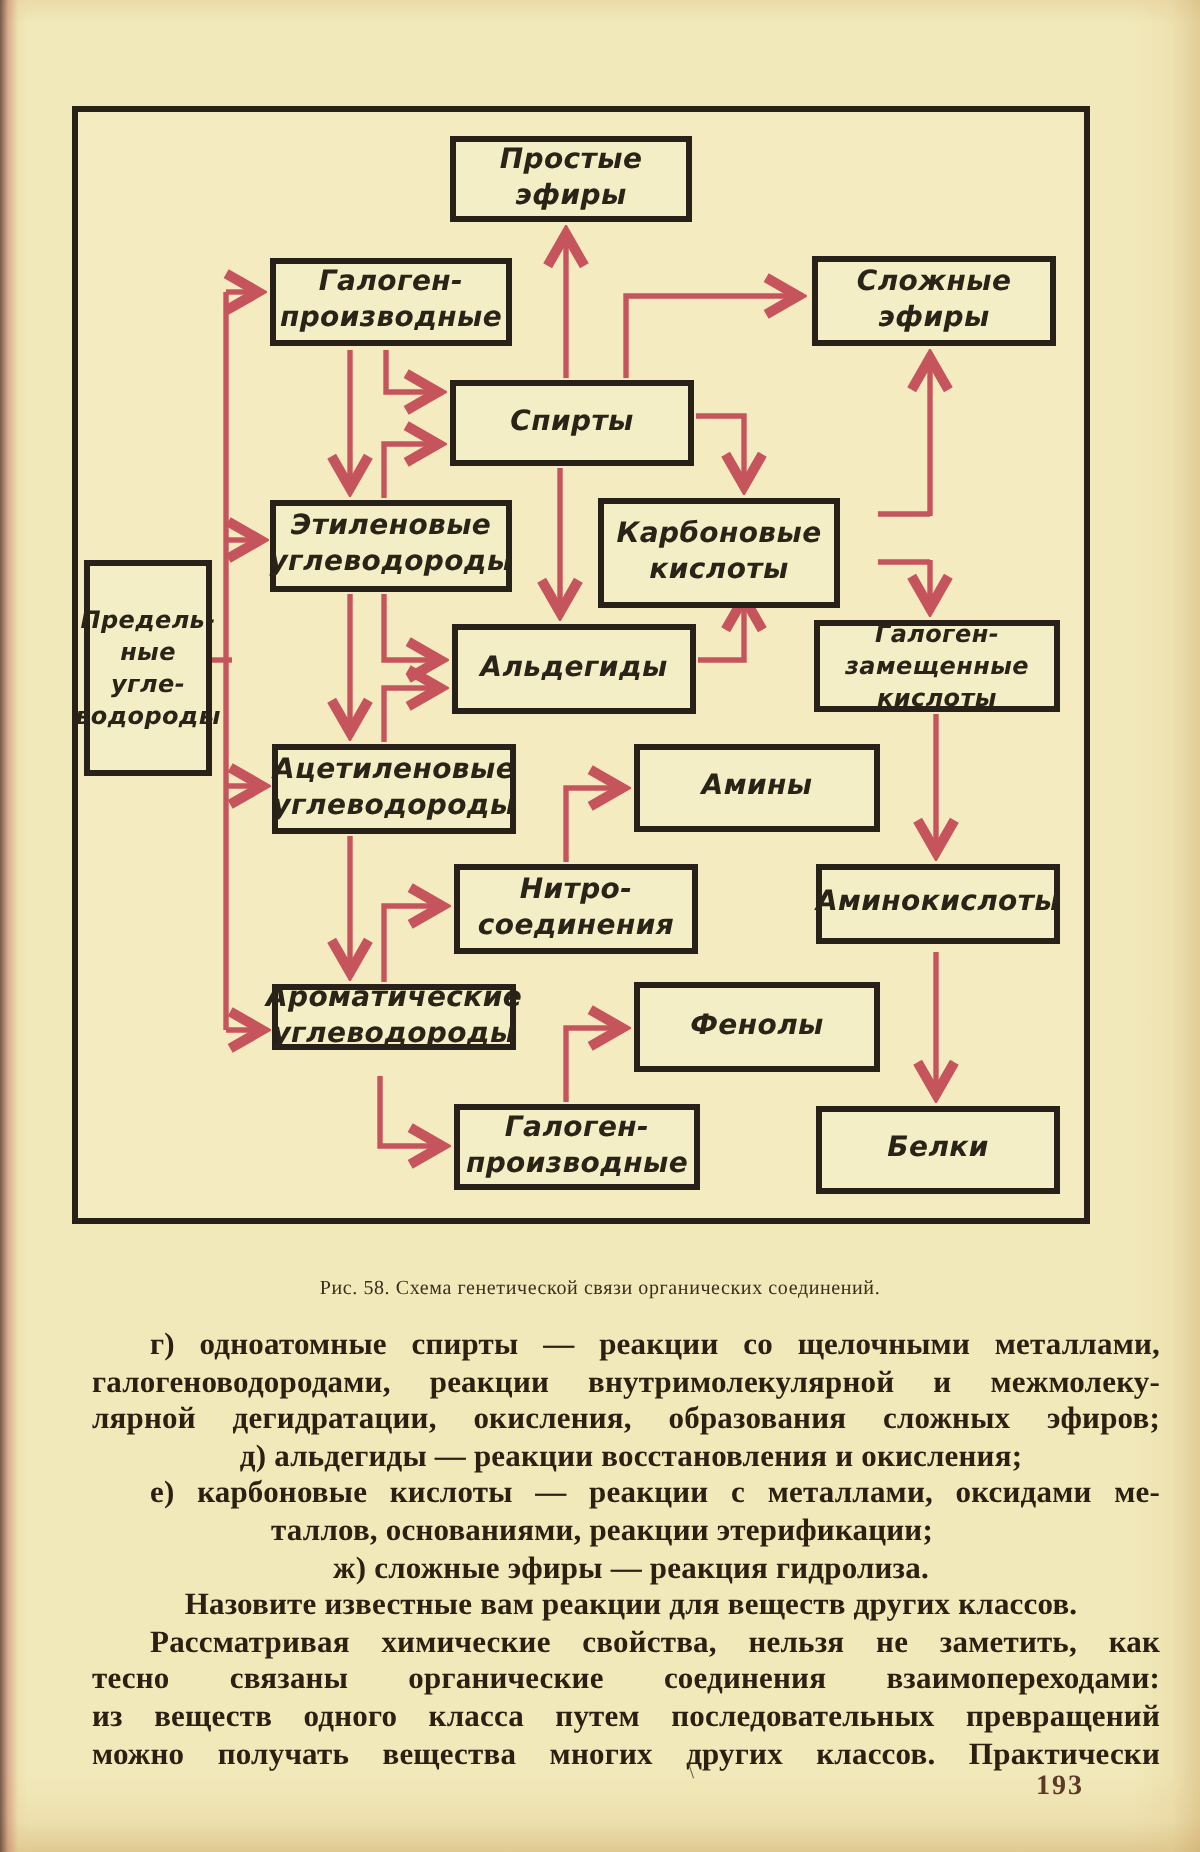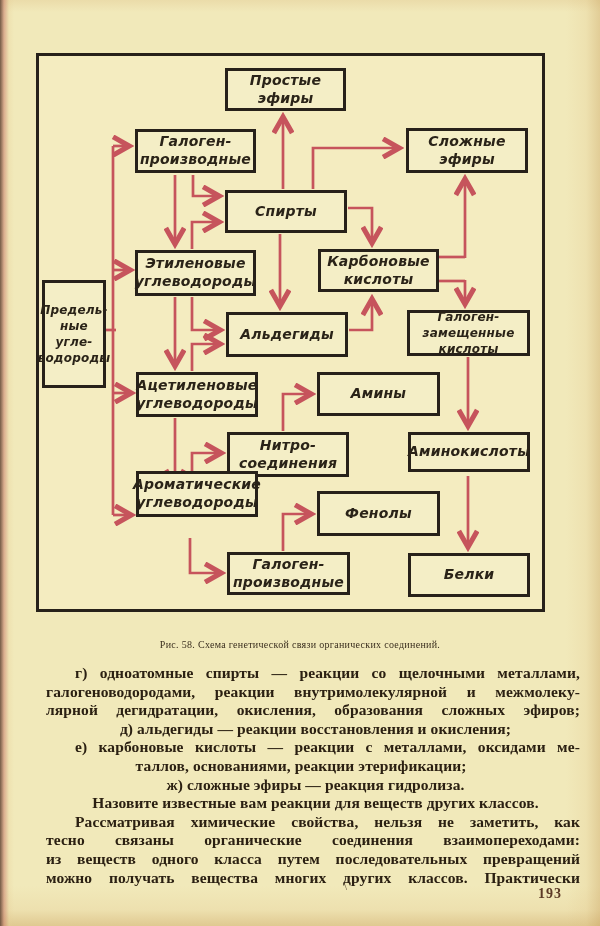--- a/index.html
+++ b/index.html
@@ -46,21 +46,21 @@
   .body-text{
     position:absolute;left:34px;top:664px;width:534px;
     font-size:15.5px;font-weight:bold;color:#2b2012;
     line-height:18.6px;letter-spacing:.1px;
   }
   .ln{width:534px;height:18.6px;overflow:hidden;text-align:center;}
   .ln.j{text-align:justify;text-align-last:justify;margin-left:12px;}
   .ln.ind{text-indent:29px;}
   .pagenum{
     position:absolute;left:518px;top:886px;
-    font-size:14px;font-weight:bold;color:#5c3a26;letter-spacing:1px;margin-left:20px;
+    font-size:14px;font-weight:bold;color:#5c3a26;letter-spacing:1px;
   }
   .mark{position:absolute;color:#6a5a42;font-size:11px;}
 </style>
 </head>
 <body>
 
 <div class="page">
 
   <div class="frame"></div>
 
@@ -107,37 +107,37 @@
     </g>
   </svg>
 
   <div class="bx" style="left:225px;top:68px;width:121px;height:43px">Простые эфиры</div>
   <div class="bx" style="left:135px;top:129px;width:121px;height:44px">Галоген-
 производные</div>
   <div class="bx" style="left:406px;top:128px;width:122px;height:45px">Сложные эфиры</div>
   <div class="bx" style="left:225px;top:190px;width:122px;height:43px">Спирты</div>
   <div class="bx" style="left:135px;top:250px;width:121px;height:46px">Этиленовые
 углеводороды</div>
-  <div class="bx" style="left:318px;top:249px;width:121px;height:43px">Карбоновые
+  <div class="bx" style="left:299px;top:249px;width:121px;height:55px">Карбоновые
 кислоты</div>
   <div class="bx small" style="left:42px;top:280px;width:64px;height:108px">Предель-
 ные
 угле-
 водороды</div>
   <div class="bx" style="left:226px;top:312px;width:122px;height:45px">Альдегиды</div>
   <div class="bx small" style="left:407px;top:310px;width:123px;height:46px">Галоген-
 замещенные
 кислоты</div>
   <div class="bx" style="left:136px;top:372px;width:122px;height:45px">Ацетиленовые
 углеводороды</div>
   <div class="bx" style="left:317px;top:372px;width:123px;height:44px">Амины</div>
   <div class="bx" style="left:227px;top:432px;width:122px;height:45px">Нитро-
 соединения</div>
   <div class="bx" style="left:408px;top:432px;width:122px;height:40px">Аминокислоты</div>
-  <div class="bx" style="left:136px;top:471px;width:122px;height:46px">Ароматические
+  <div class="bx" style="left:136px;top:492px;width:122px;height:33px">Ароматические
 углеводороды</div>
   <div class="bx" style="left:317px;top:491px;width:123px;height:45px">Фенолы</div>
   <div class="bx" style="left:227px;top:552px;width:123px;height:43px">Галоген-
 производные</div>
   <div class="bx" style="left:408px;top:553px;width:122px;height:44px">Белки</div>
 
   <div class="caption">Рис. 58. Схема генетической связи органических соединений.</div>
 
   <div class="body-text">
     <div class="ln j ind">г) одноатомные спирты — реакции со щелочными металлами,</div>

